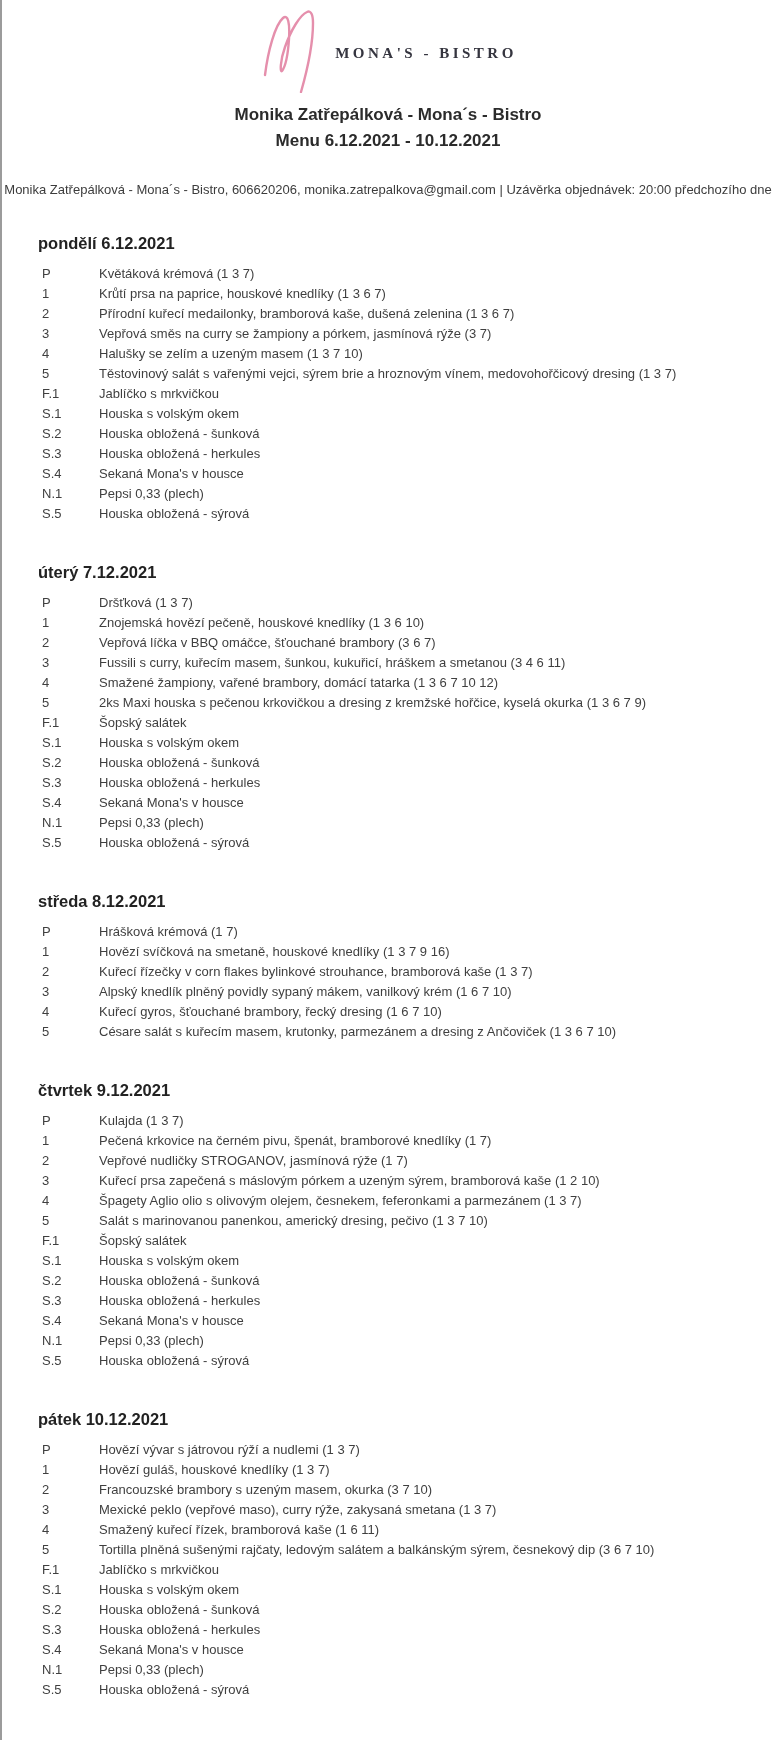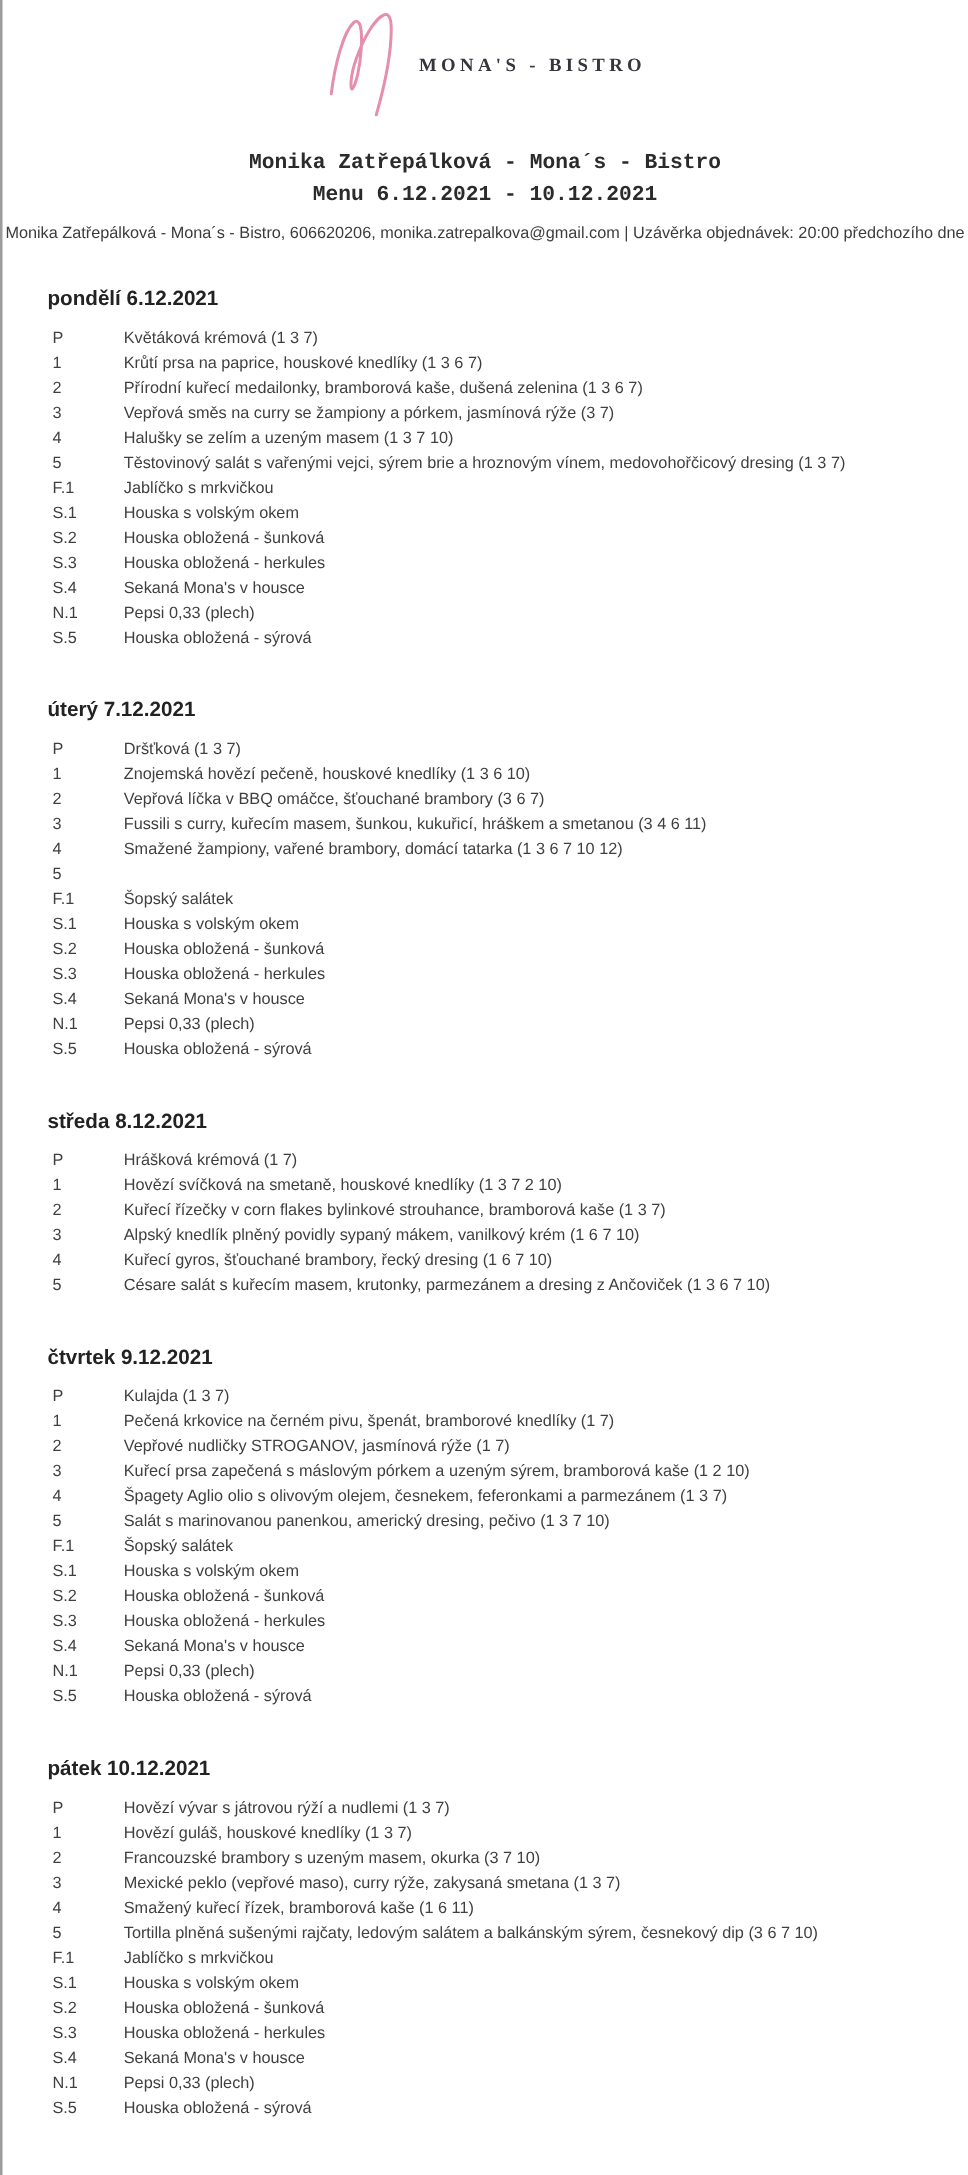--- a/index.html
+++ b/index.html
@@ -26,29 +26,29 @@
   .logo-m svg { display: block; }
   .wordmark {
     font-family: "Liberation Serif", "DejaVu Serif", serif;
     font-size: 15px;
     font-weight: 600;
     letter-spacing: 3.5px;
     color: #35353f;
     white-space: nowrap;
     transform: translateY(2px);
   }
-  .title-block { text-align: center; margin-top: 24px; font-family: Liberation Mono, monospace; }
+  .title-block { text-align: center; margin-top: 8px; }
   .title-line {
     font-size: 17px;
     font-weight: bold;
     color: #2b2b2b;
     line-height: 26px;
   }
   .contact-line {
-    margin-top: 8px;
+    margin-top: 28px;
     text-align: center;
     font-size: 13px;
     color: #3c3c3c;
     white-space: nowrap;
   }
 
   
   main { display: block; }
   .day { margin-top: 1px; }
   .day-heading {
@@ -183,20 +183,21 @@
     <span class="text">Fussili s curry, kuřecím masem, šunkou, kukuřicí, hráškem a smetanou (3 4 6 11)</span>
   </div>
 
   <div class="row">
     <span class="code">4</span>
     <span class="text">Smažené žampiony, vařené brambory, domácí tatarka (1 3 6 7 10 12)</span>
   </div>
 
   <div class="row">
     <span class="code">5</span>
+    <span class="text">2ks Maxi houska s pečenou krkovičkou a dresing z kremžské hořčice, kyselá okurka (1 3 6 7 9)</span>
   </div>
 
   <div class="row">
     <span class="code">F.1</span>
     <span class="text">Šopský salátek</span>
   </div>
 
   <div class="row">
     <span class="code">S.1</span>
     <span class="text">Houska s volským okem</span>
@@ -232,21 +233,21 @@
   <section class="day">
     <h3 class="day-heading">středa 8.12.2021</h3>
     <div class="rows">
   <div class="row">
     <span class="code">P</span>
     <span class="text">Hrášková krémová (1 7)</span>
   </div>
 
   <div class="row">
     <span class="code">1</span>
-    <span class="text">Hovězí svíčková na smetaně, houskové knedlíky (1 3 7 2 10)</span>
+    <span class="text">Hovězí svíčková na smetaně, houskové knedlíky (1 3 7 9 16)</span>
   </div>
 
   <div class="row">
     <span class="code">2</span>
     <span class="text">Kuřecí řízečky v corn flakes bylinkové strouhance, bramborová kaše (1 3 7)</span>
   </div>
 
   <div class="row">
     <span class="code">3</span>
     <span class="text">Alpský knedlík plněný povidly sypaný mákem, vanilkový krém (1 6 7 10)</span>

